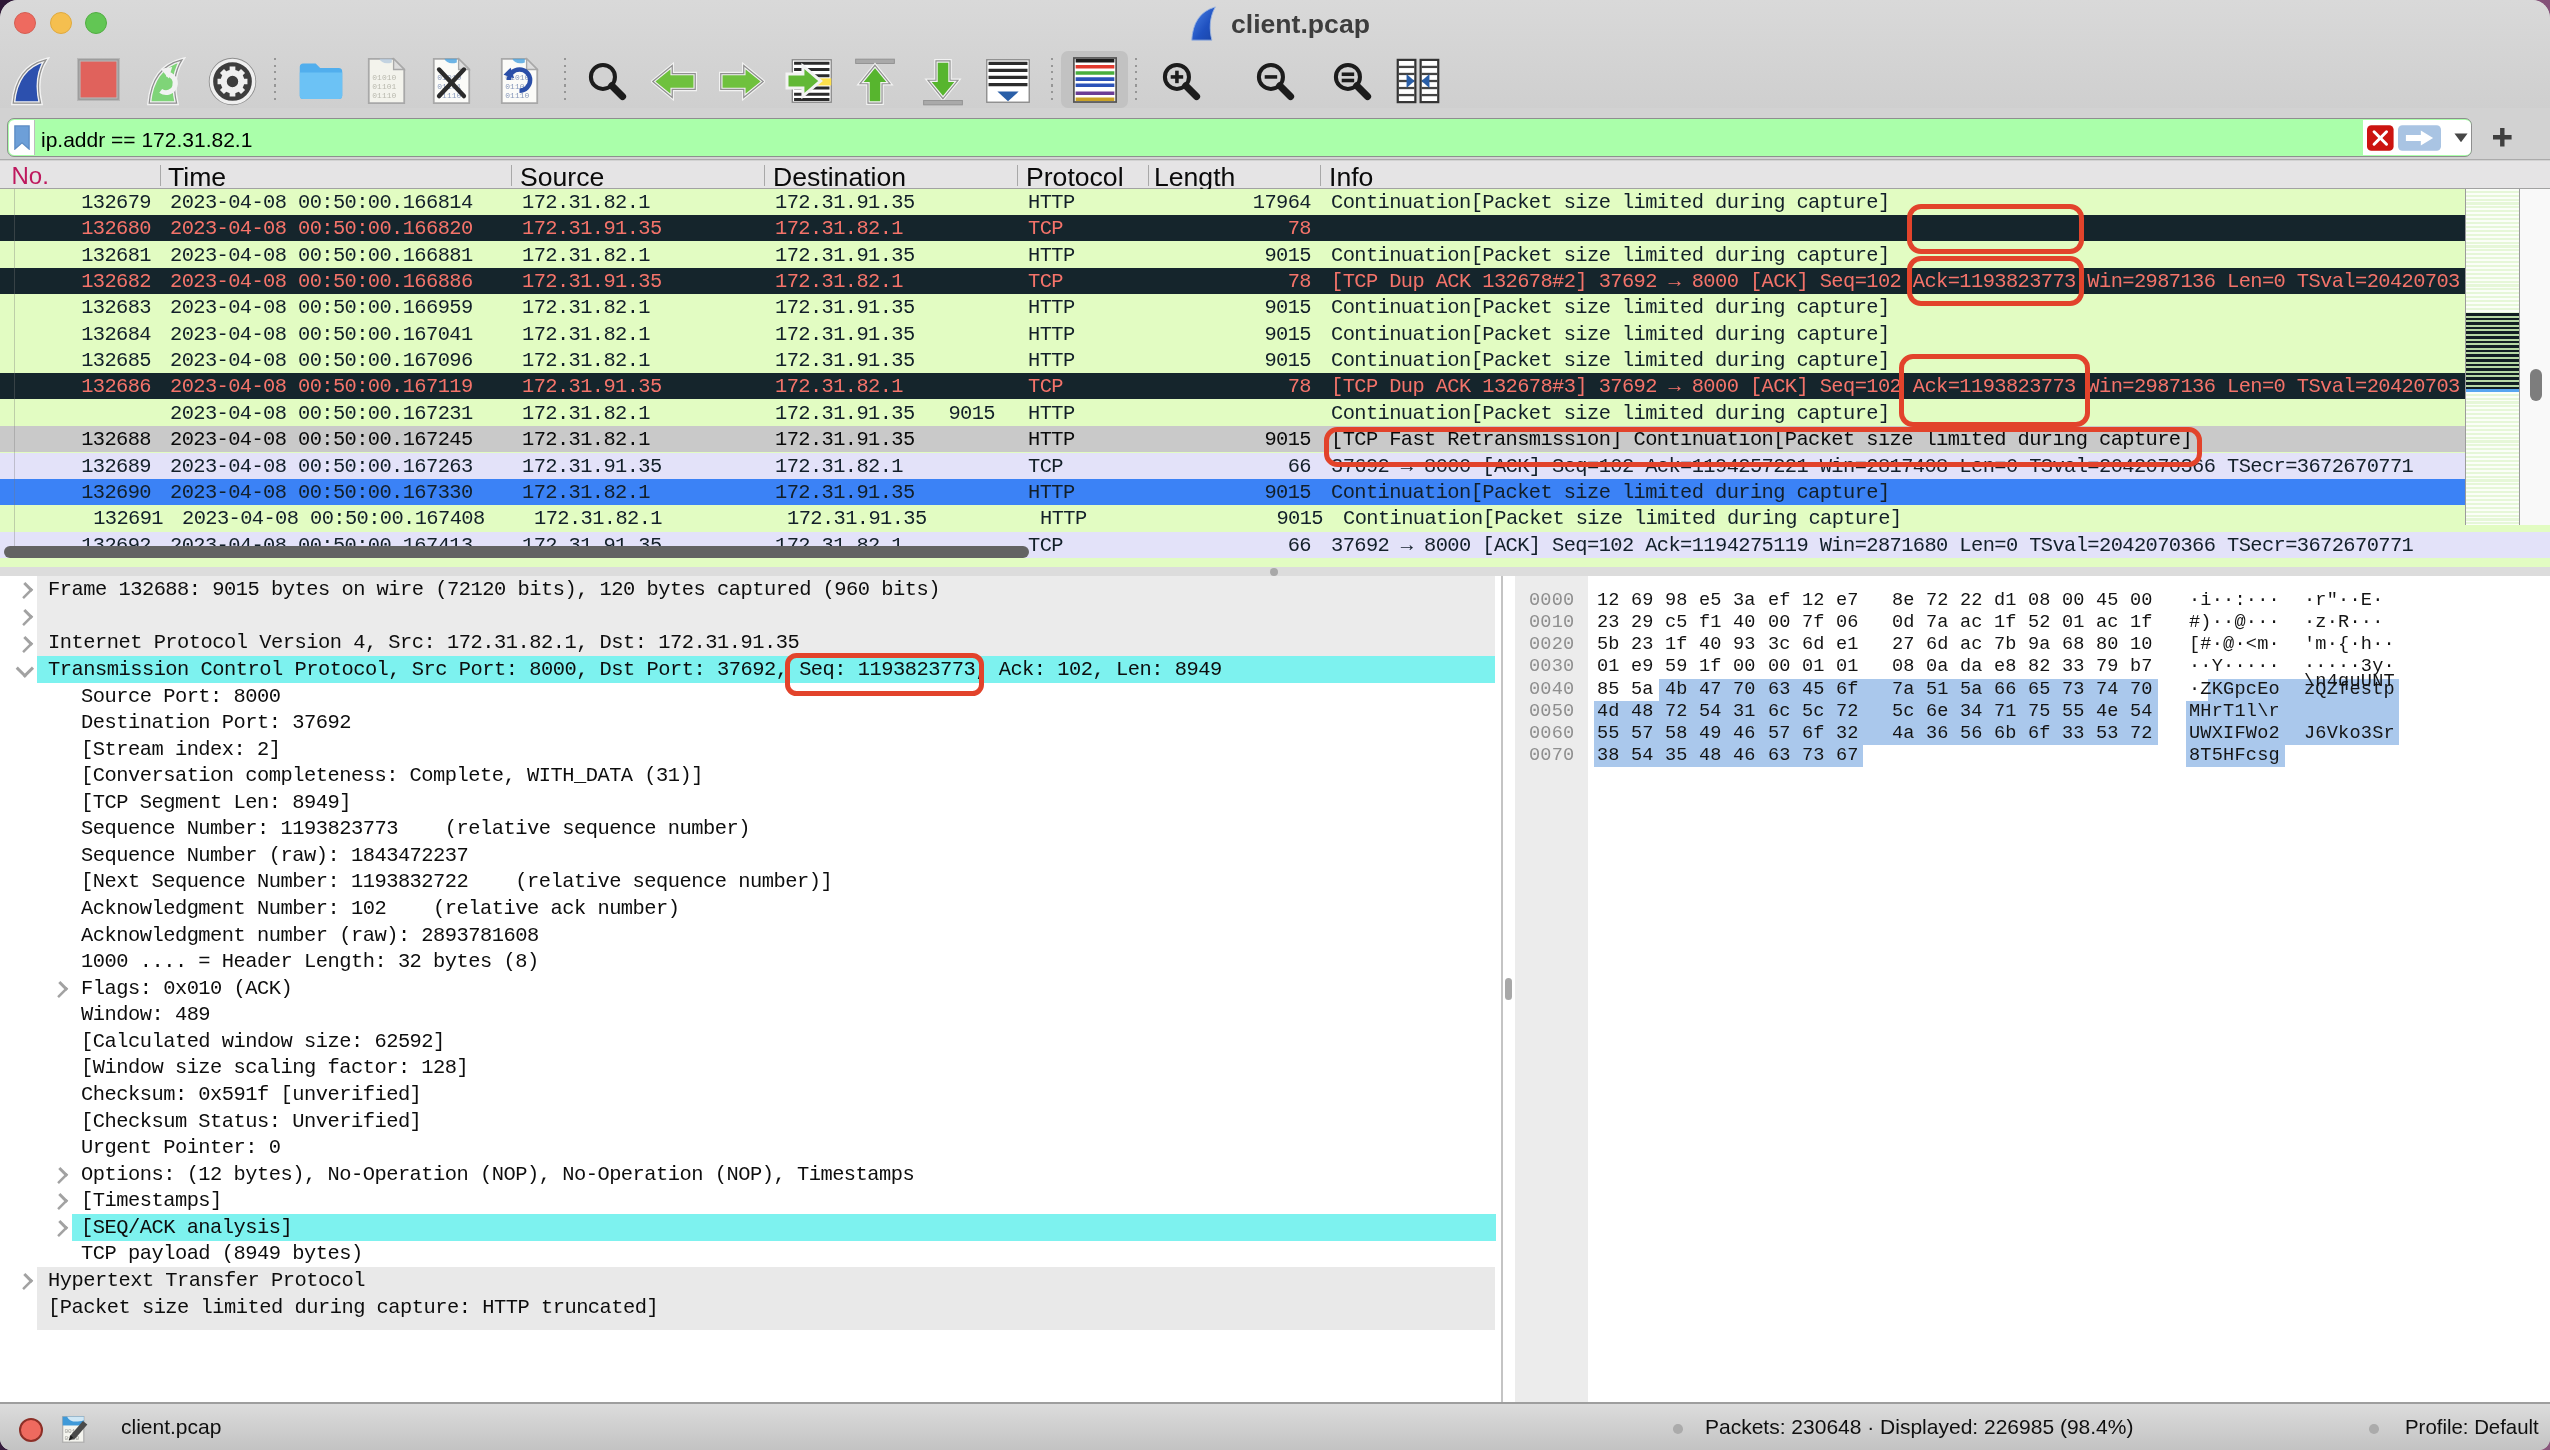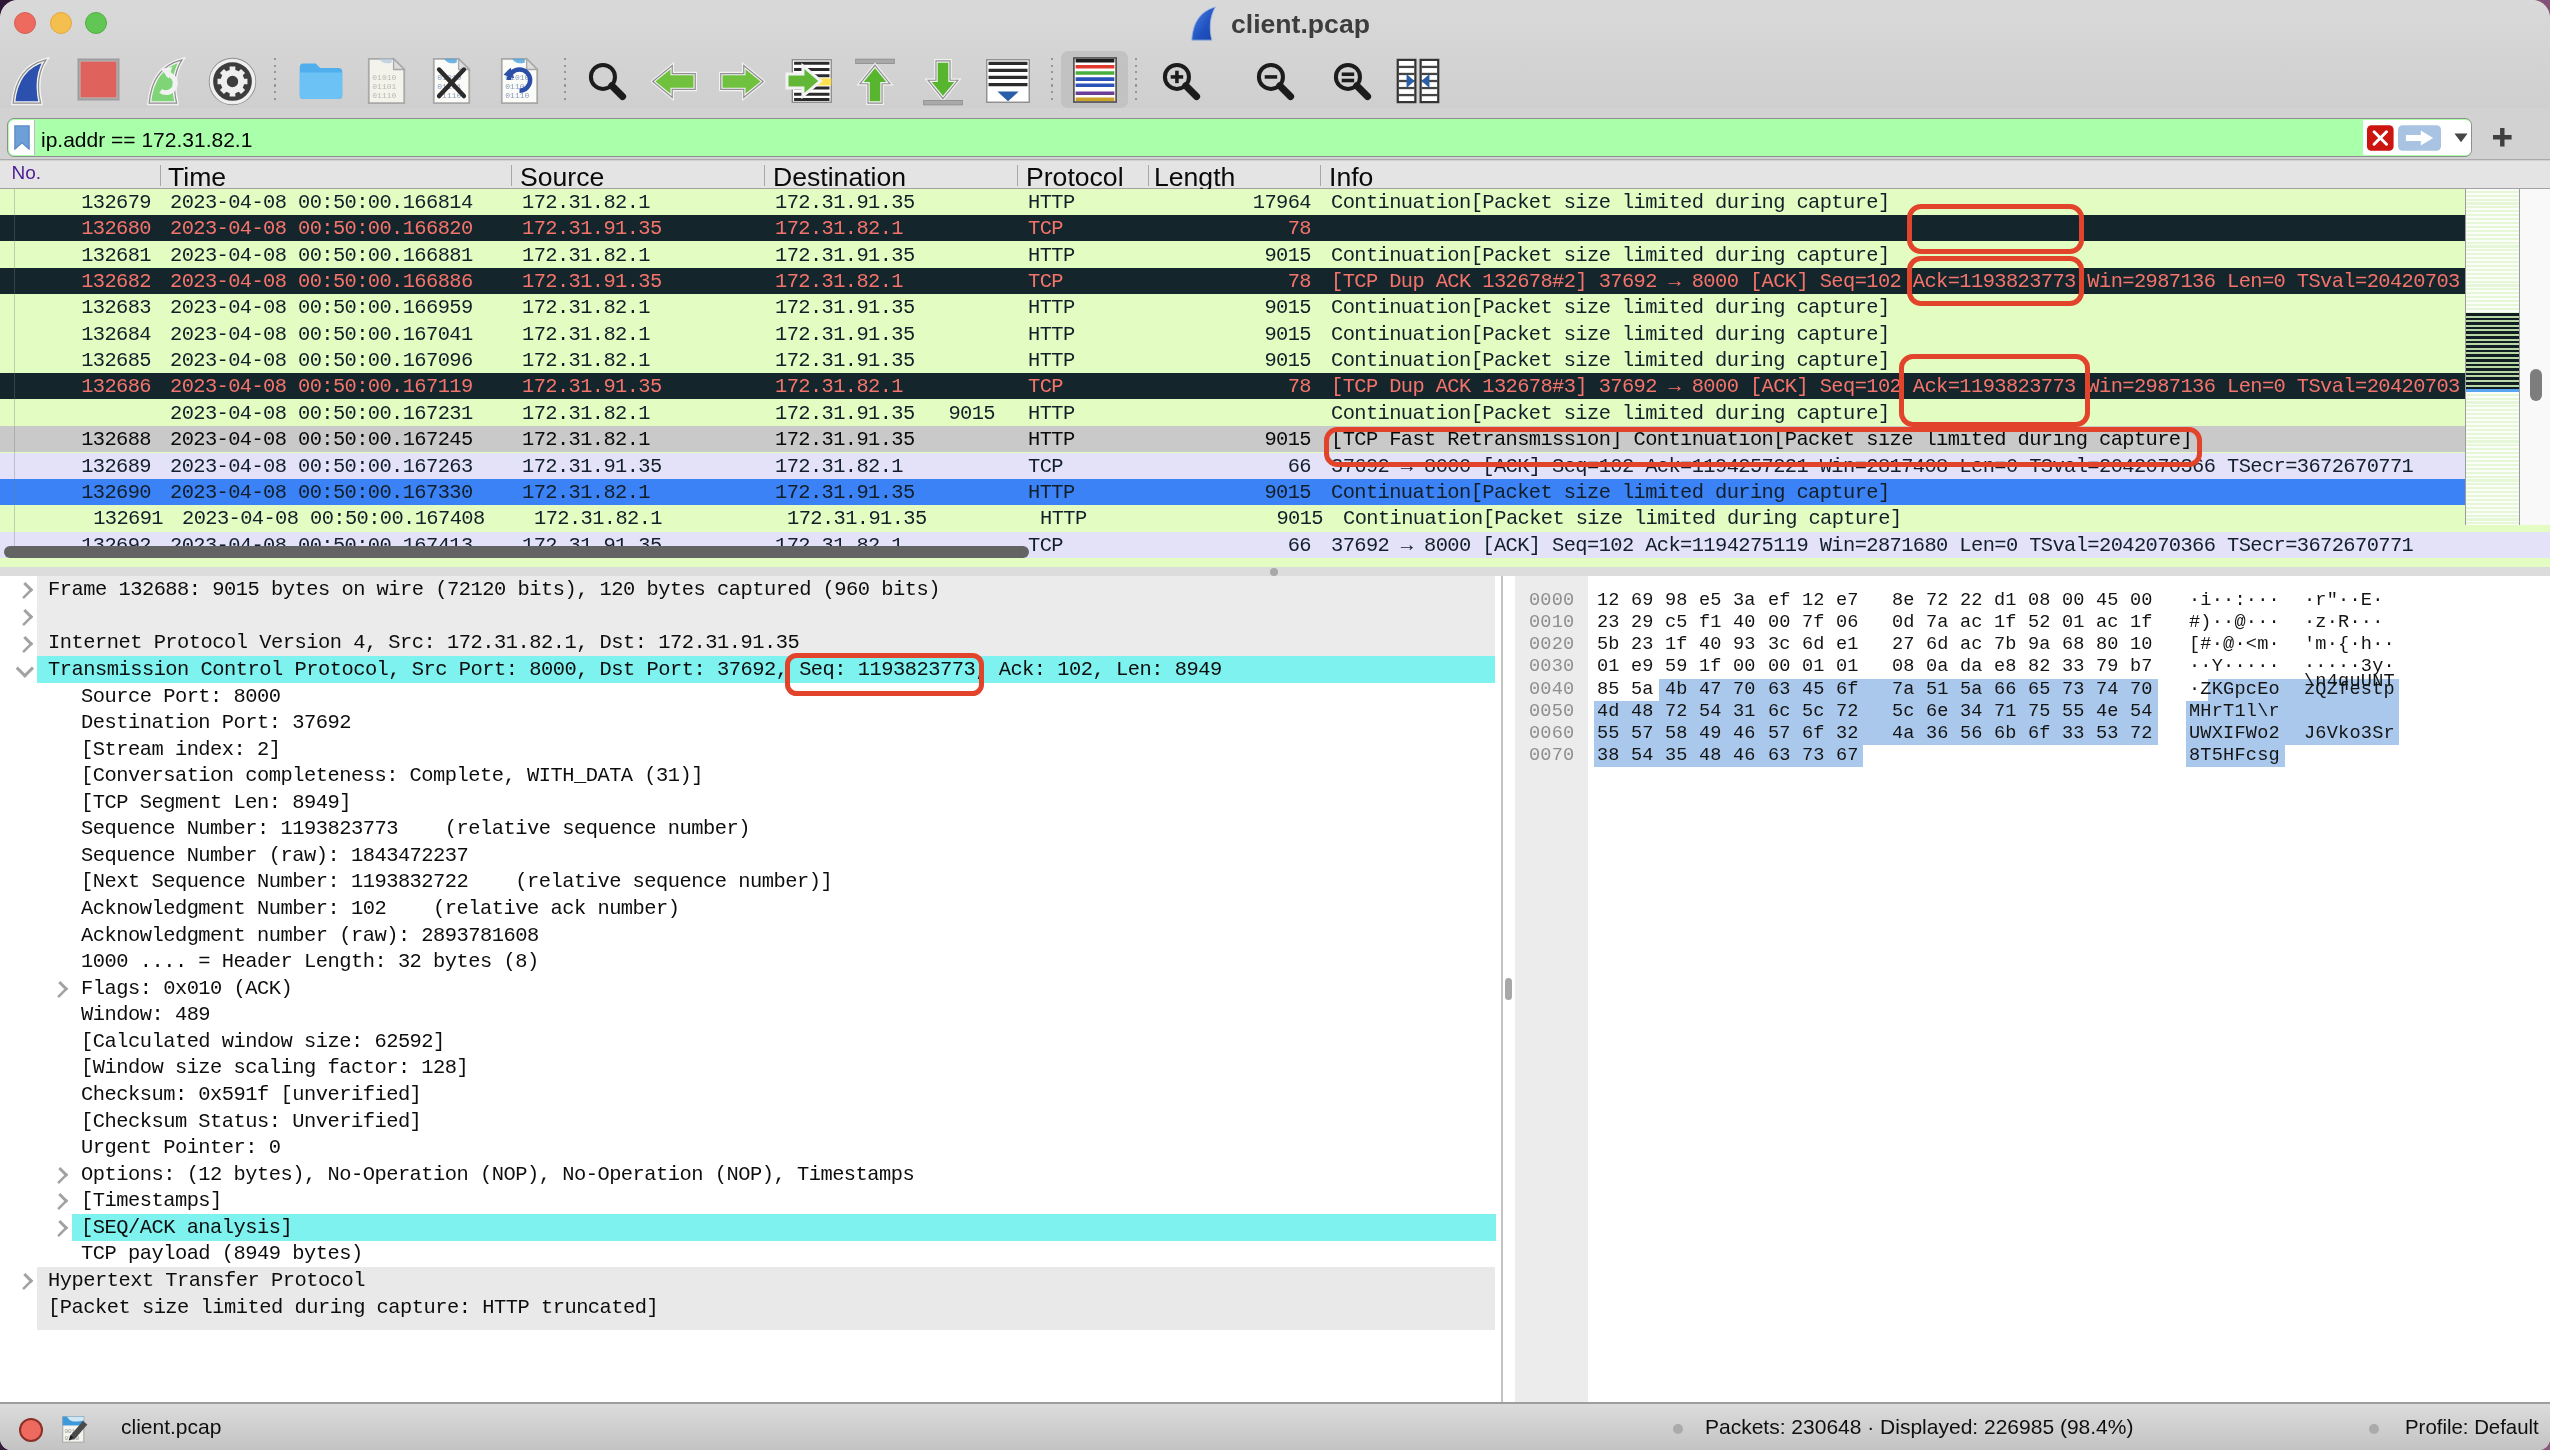--- a/index.html
+++ b/index.html
@@ -236,21 +236,21 @@
       <path d="M0.5 0.5 h15 l-7.5 10 Z" fill="#474747"></path>
     </svg>
 <svg class="abs" style="left:2493px;top:128px" width="18.6" height="18.6" viewBox="0 0 21 21">
       <g stroke="#3f3f3f" stroke-width="5">
         <line x1="10.5" y1="0" x2="10.5" y2="21"></line>
         <line x1="0" y1="10.5" x2="21" y2="10.5"></line>
       </g>
     </svg>
 <div class="abs" style="left:0;top:159px;width:2550px;height:1.3px;background:#ababab;"></div>
 <div class="abs" style="left:0;top:161px;width:2550px;height:27.5px;background:#e5e4e5;border-bottom:1.3px solid #a2a2a2;"></div>
-<div class="abs" style="left:11.5px;top:162px;font-size:19px;color:#4c1d95;">No.</div>
+<div class="abs" style="left:11.5px;top:162px;font-size:24px;color:#be185d;">No.</div>
 <div class="abs" style="left:168px;top:162px;font-size:26.6px;color:#0a0a0a;">Time</div>
 <div class="abs" style="left:520px;top:162px;font-size:26.6px;color:#0a0a0a;">Source</div>
 <div class="abs" style="left:773px;top:162px;font-size:26.6px;color:#0a0a0a;">Destination</div>
 <div class="abs" style="left:1026px;top:162px;font-size:26.6px;color:#0a0a0a;">Protocol</div>
 <div class="abs" style="left:1154px;top:162px;font-size:26.6px;color:#0a0a0a;">Length</div>
 <div class="abs" style="left:1329px;top:162px;font-size:26.6px;color:#0a0a0a;">Info</div>
 <div class="abs" style="left:160px;top:165px;width:1.3px;height:21px;background:#a8a8a8;"></div>
 <div class="abs" style="left:511px;top:165px;width:1.3px;height:21px;background:#a8a8a8;"></div>
 <div class="abs" style="left:764px;top:165px;width:1.3px;height:21px;background:#a8a8a8;"></div>
 <div class="abs" style="left:1017px;top:165px;width:1.3px;height:21px;background:#a8a8a8;"></div>

